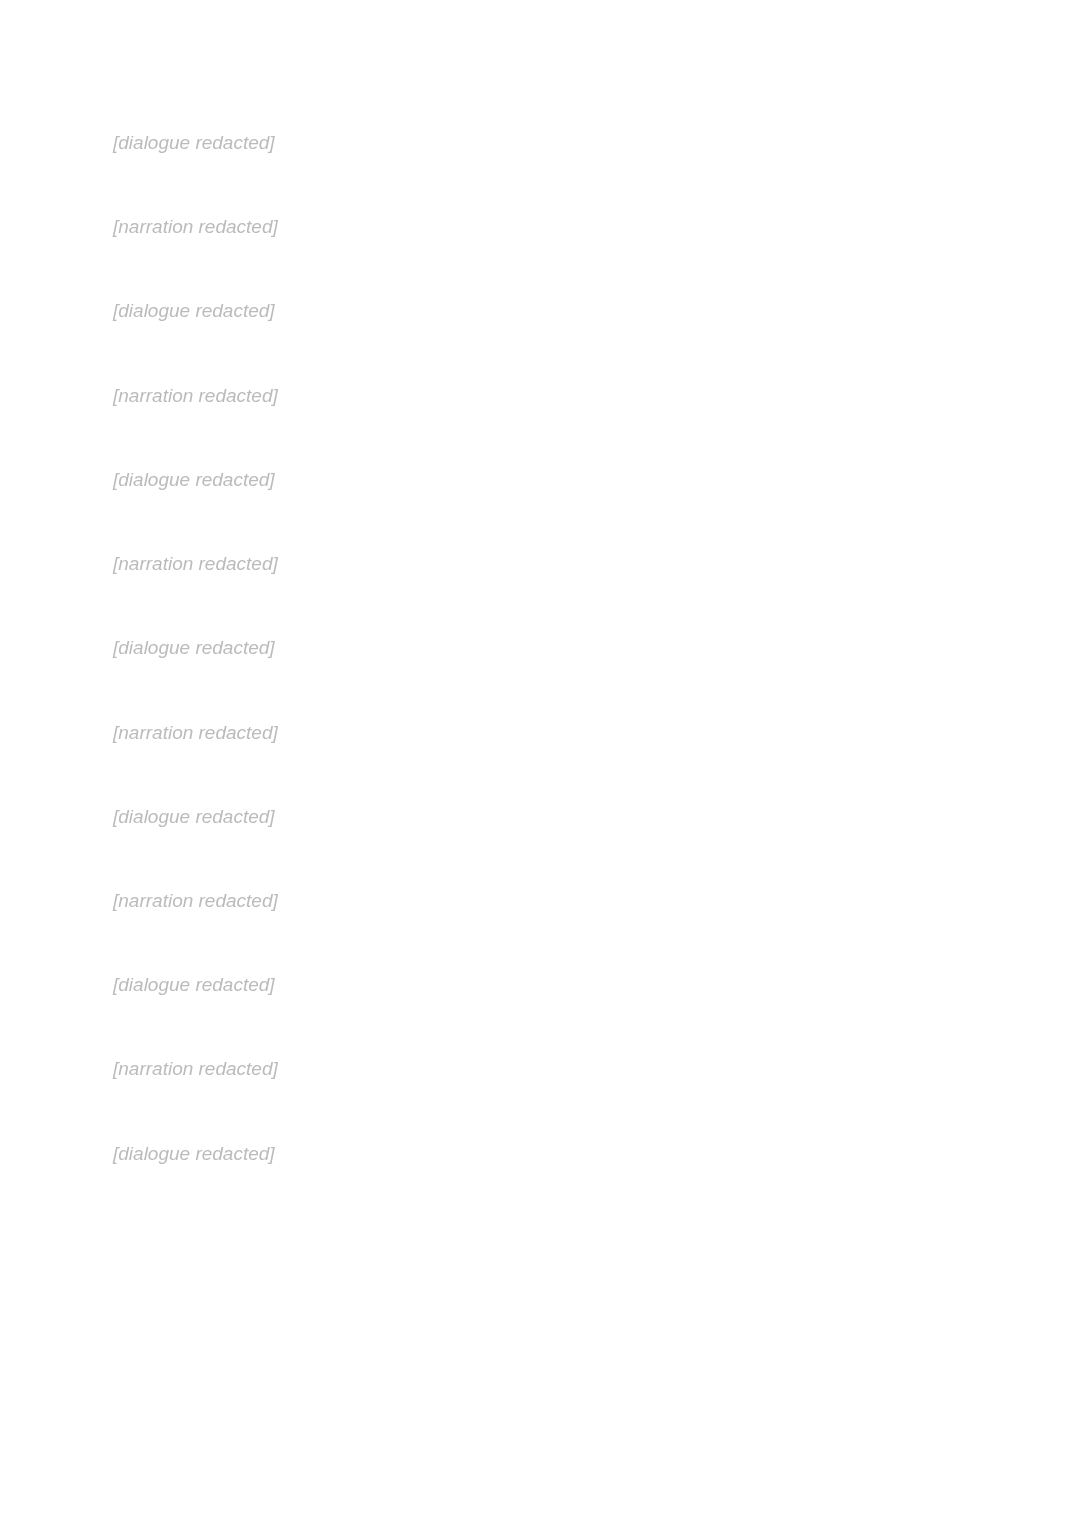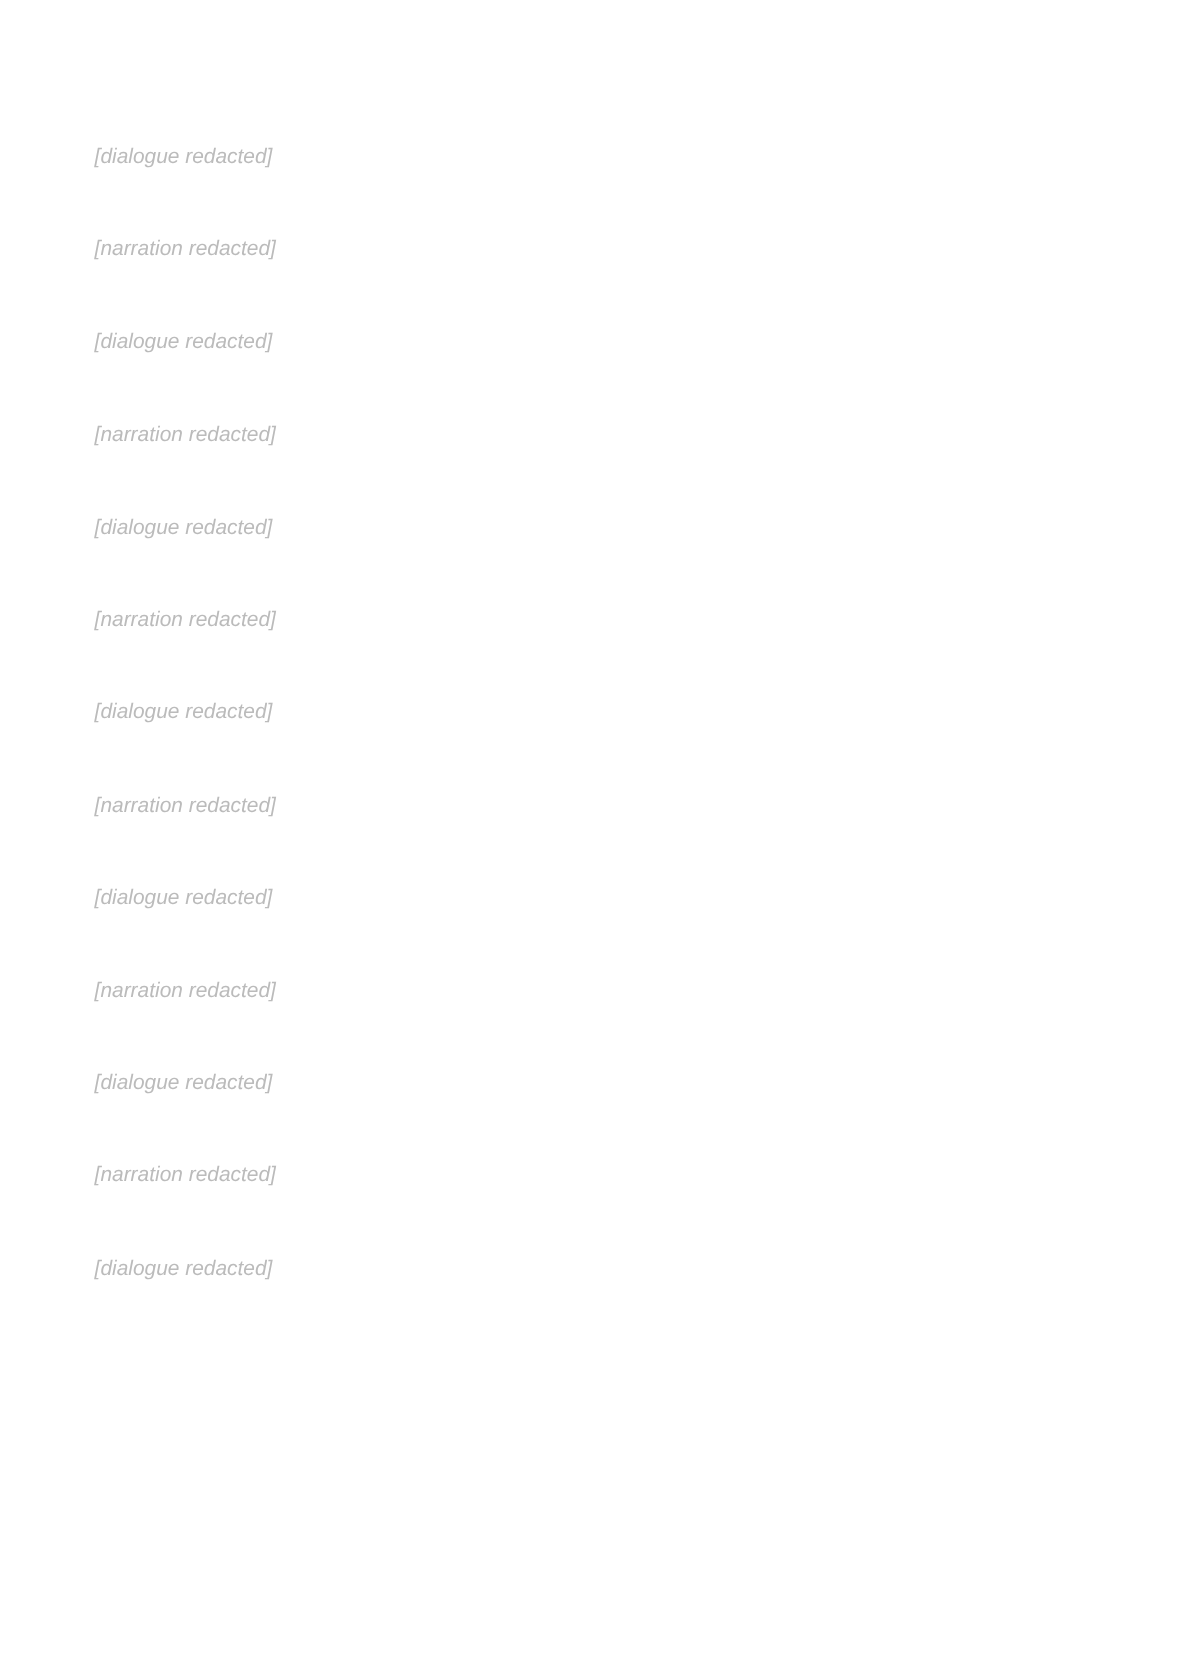--- a/index.html
+++ b/index.html
@@ -1,17 +1,17 @@
 <!DOCTYPE html>
 <html><head>
 <meta charset="utf-8">
 <style>
   html,body{margin:0;padding:0;background:#ffffff;}
   .page{width:1080px;height:1525px;background:#fff;font-family:"Liberation Sans",sans-serif;
-        color:#1a1a1a;box-sizing:border-box;padding:130px 128px 60px 86px;}
+        color:#1a1a1a;box-sizing:border-box;padding:130px 128px 60px 113px;}
   .para{font-size:19px;line-height:1.38;text-align:justify;margin:0 0 58px 0;color:#bbb;font-style:italic;}
   .dialogue{text-align:left;}
 </style>
 </head>
 <body>
 
 <div class="page">
   <div id="paras">
       <p class="para dialogue">[dialogue redacted]</p>
       <p class="para">[narration redacted]</p>

